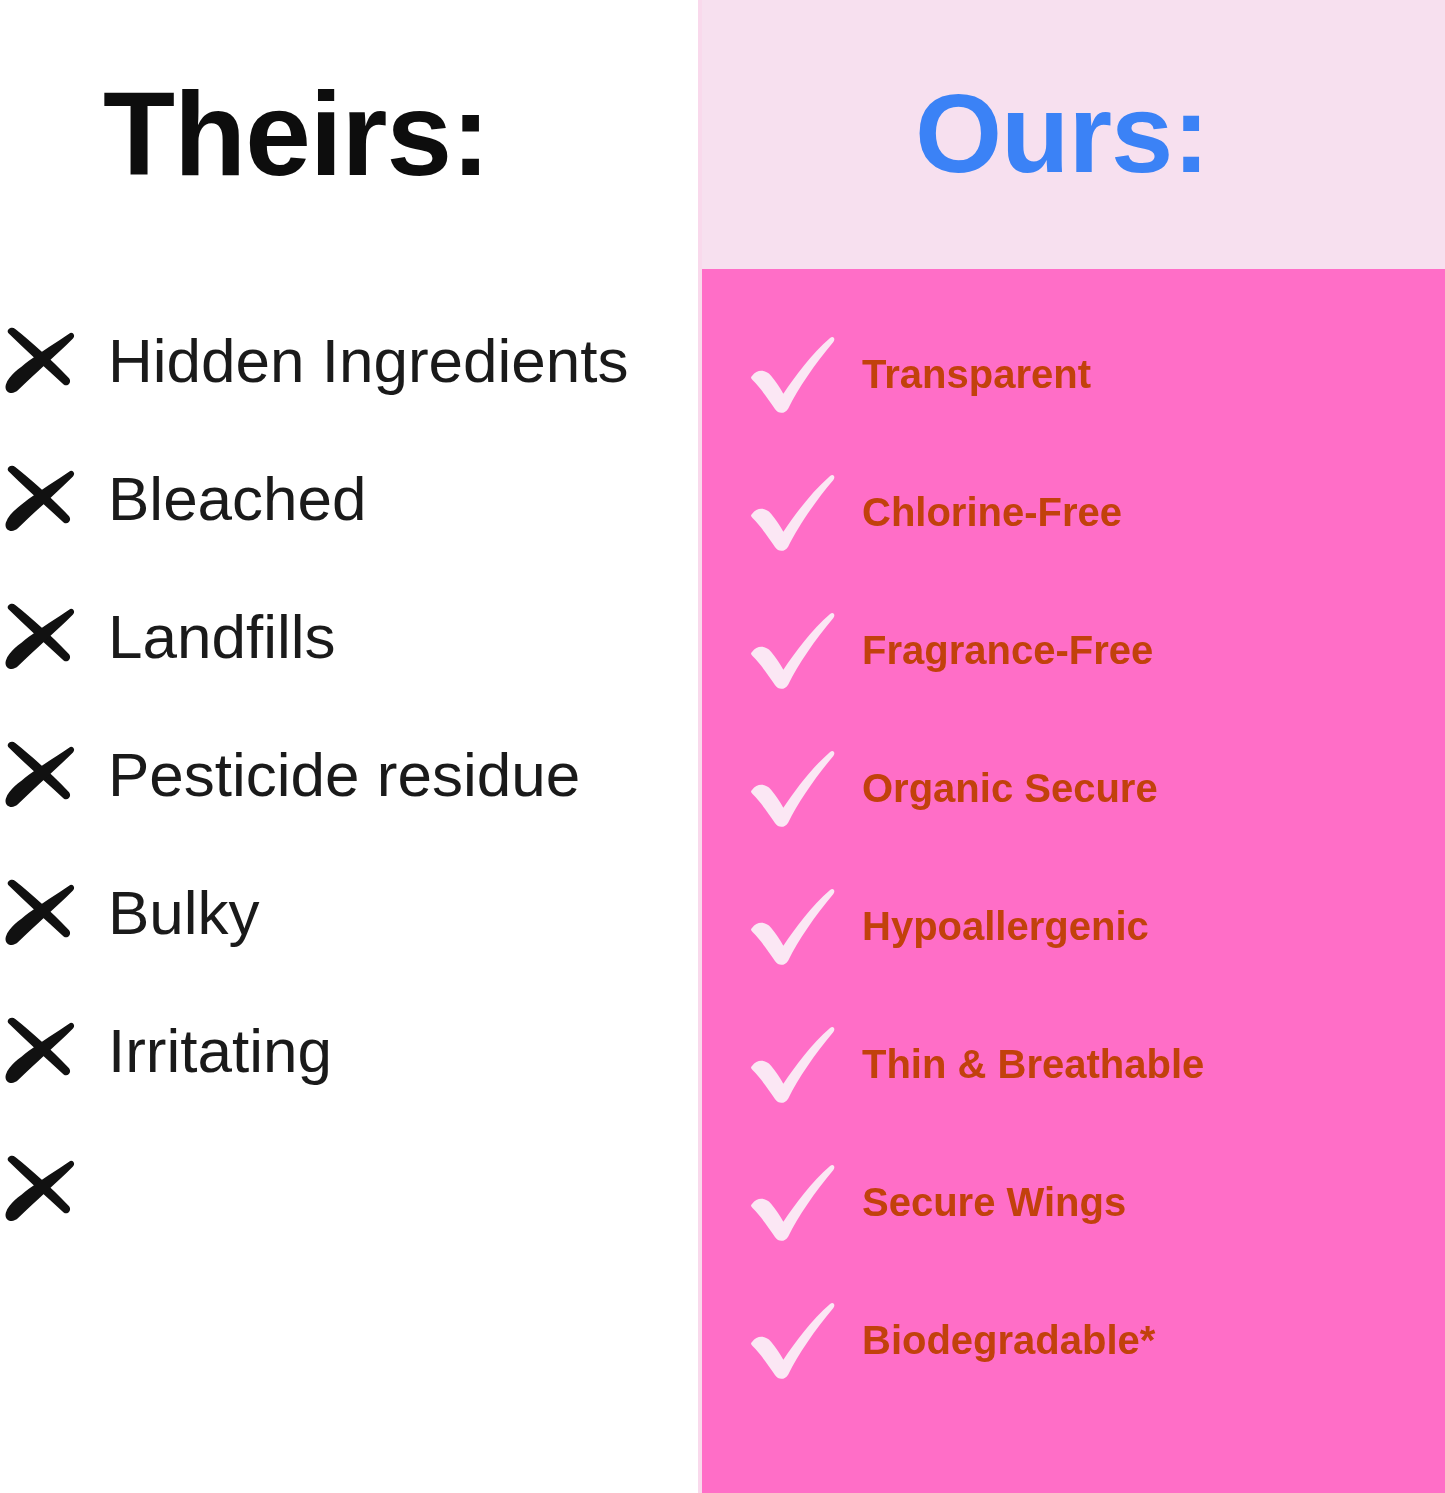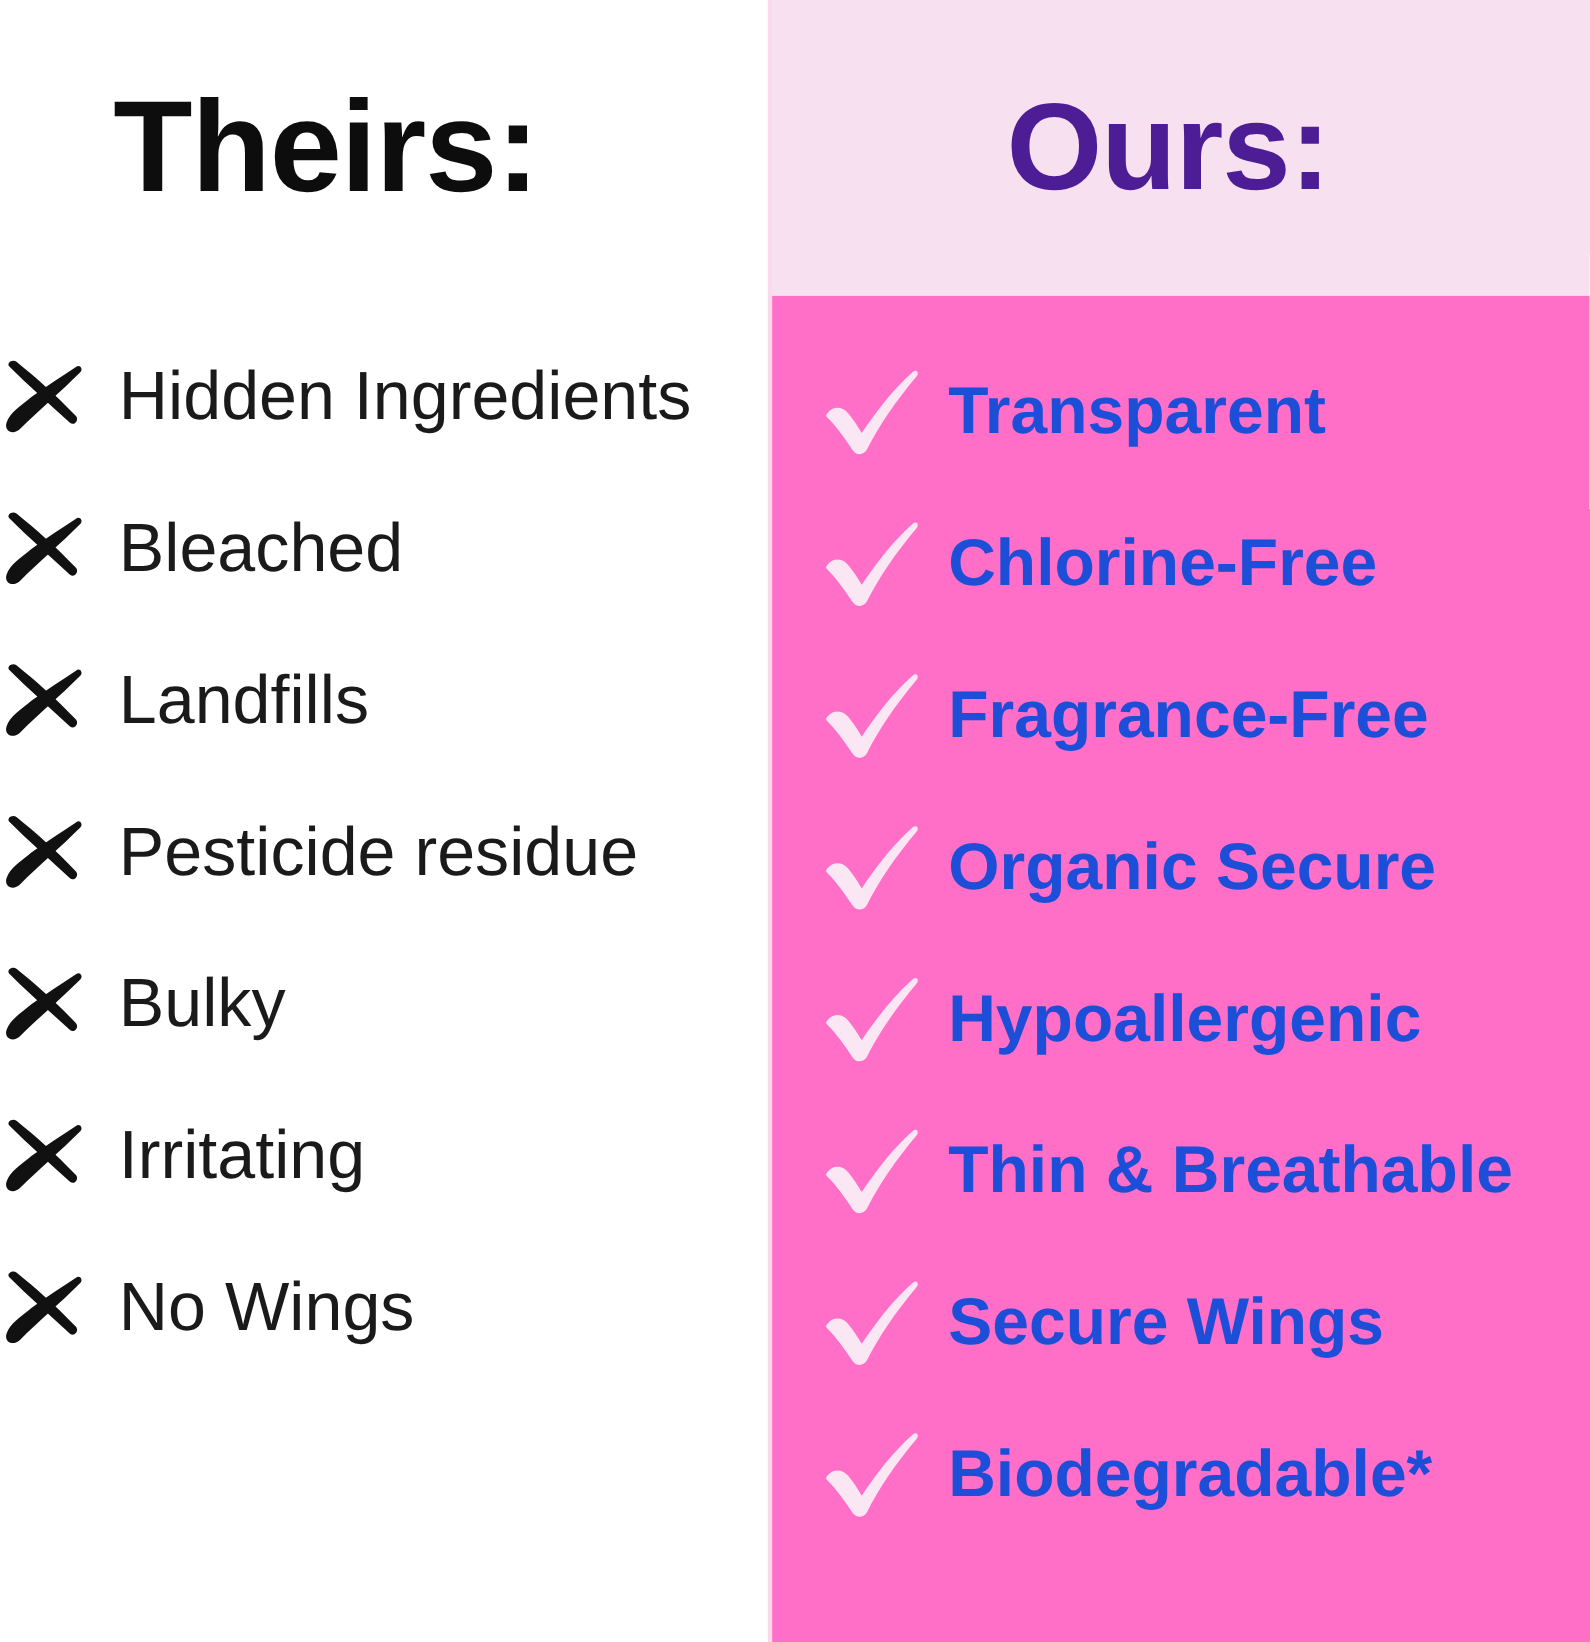--- a/index.html
+++ b/index.html
@@ -35,21 +35,21 @@
     white-space:nowrap;
   }
   .heading-theirs{
     left:103px;top:75px;
     font-size:118px;
     color:#0d0d0d;
   }
   .heading-ours{
     left:915px;top:78px;
     font-size:112px;
-    color:#4c1d95;
+    color:#3b82f6;
   }
 
   
   .list{position:absolute;margin:0;padding:0;list-style:none;}
   .list-theirs{left:0;top:292px;width:690px;}
   .list-ours{left:700px;top:305px;width:745px;}
 
   .row{
     position:relative;
     height:138px;
@@ -73,23 +73,23 @@
     line-height:1;
   }
   .label-theirs{
     font-size:62px;
     font-weight:400;
     color:#1a1a1a;
     letter-spacing:0px;
     text-align:center;
   }
   .label-ours{
-    font-size:60px;
+    font-size:40px;
     font-weight:bold;
-    color:#1d4ed8;
+    color:#c2410c;
     letter-spacing:0px;
   }
 </style>
 </head>
 <body>
 
 <div class="board">
 
   <div class="right-head-bg"></div>
   <div class="right-body-bg"></div>
@@ -147,21 +147,20 @@
         <path fill="#111111" d="M86 15 C90 11 95 17 91 21 C68 44 42 66 21 87 C13 95 2 90 5 80 C9 68 22 60 34 50 C52 37 70 26 86 15 Z"></path>
       </svg>
       <span class="label label-theirs">Irritating</span>
     </li>
 
     <li class="row row-theirs">
       <svg class="mark mark-x" viewBox="0 0 100 100">
         <path fill="#111111" d="M8 14 C5 10 12 5 17 9 C38 26 62 47 86 72 C90 77 84 84 79 80 C55 58 30 36 8 14 Z"></path>
         <path fill="#111111" d="M86 15 C90 11 95 17 91 21 C68 44 42 66 21 87 C13 95 2 90 5 80 C9 68 22 60 34 50 C52 37 70 26 86 15 Z"></path>
       </svg>
-      <span class="label label-theirs">No Wings</span>
     </li>
 
 
   </ul>
 
   <ul class="list list-ours">
 
     <li class="row row-ours">
       <svg class="mark mark-check" viewBox="0 0 110 100">
         <path fill="#fbe7f4" d="M4 52 C10 44 20 44 27 52 C33 59 38 67 42 74 C57 52 76 26 99 6 C103 3 106 7 103 11 C80 38 60 68 48 92 C44 99 36 99 32 93 C24 81 14 67 5 58 C2 55 2 54 4 52 Z"></path>

